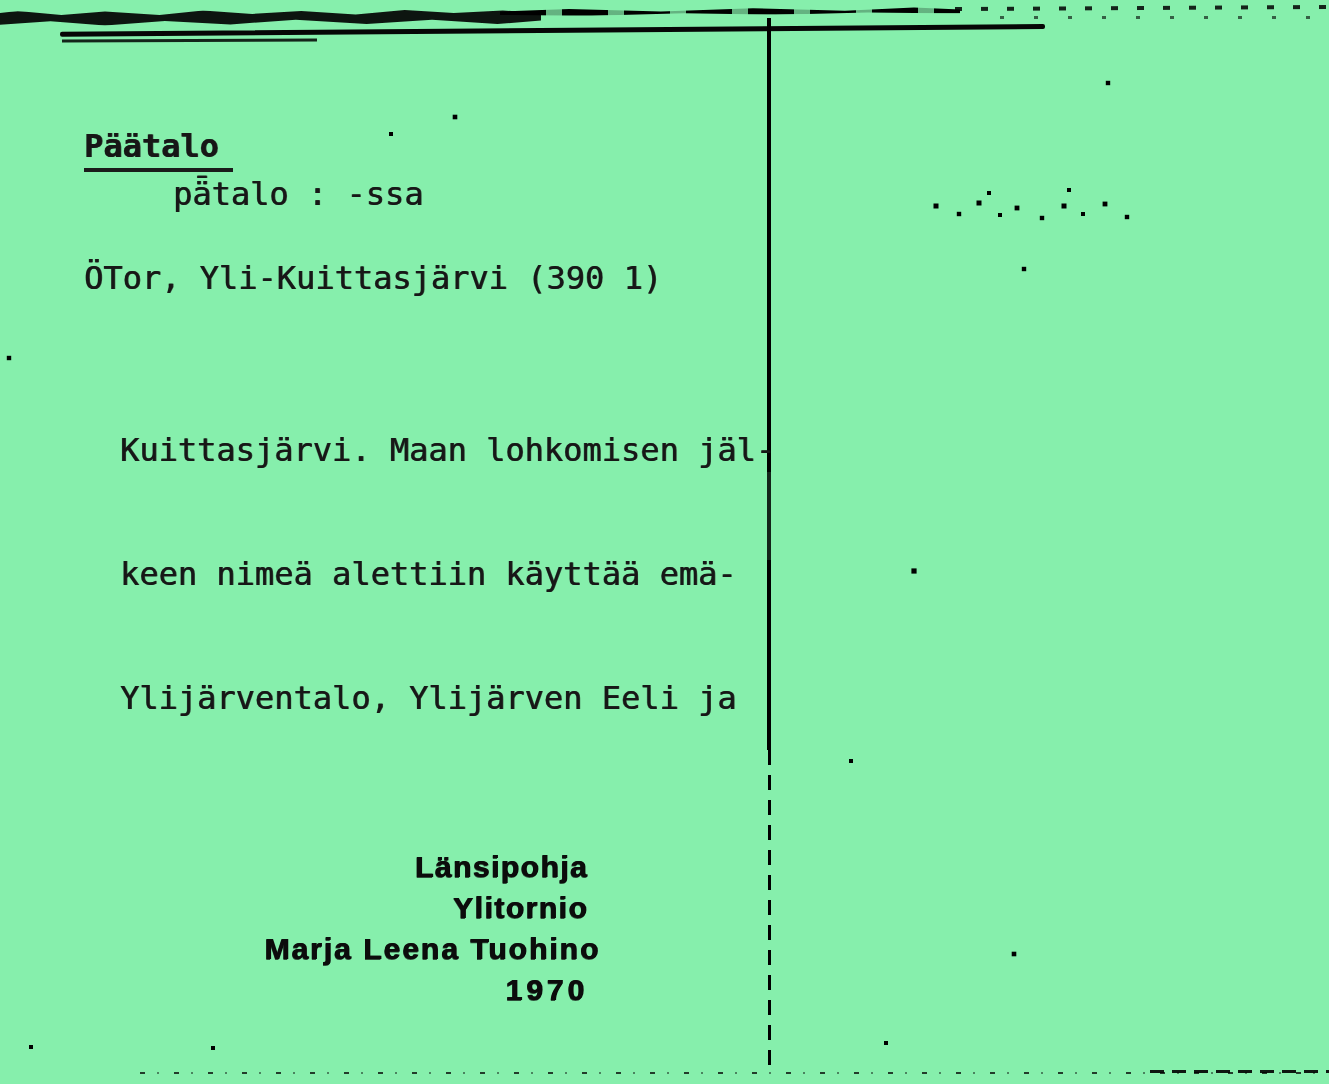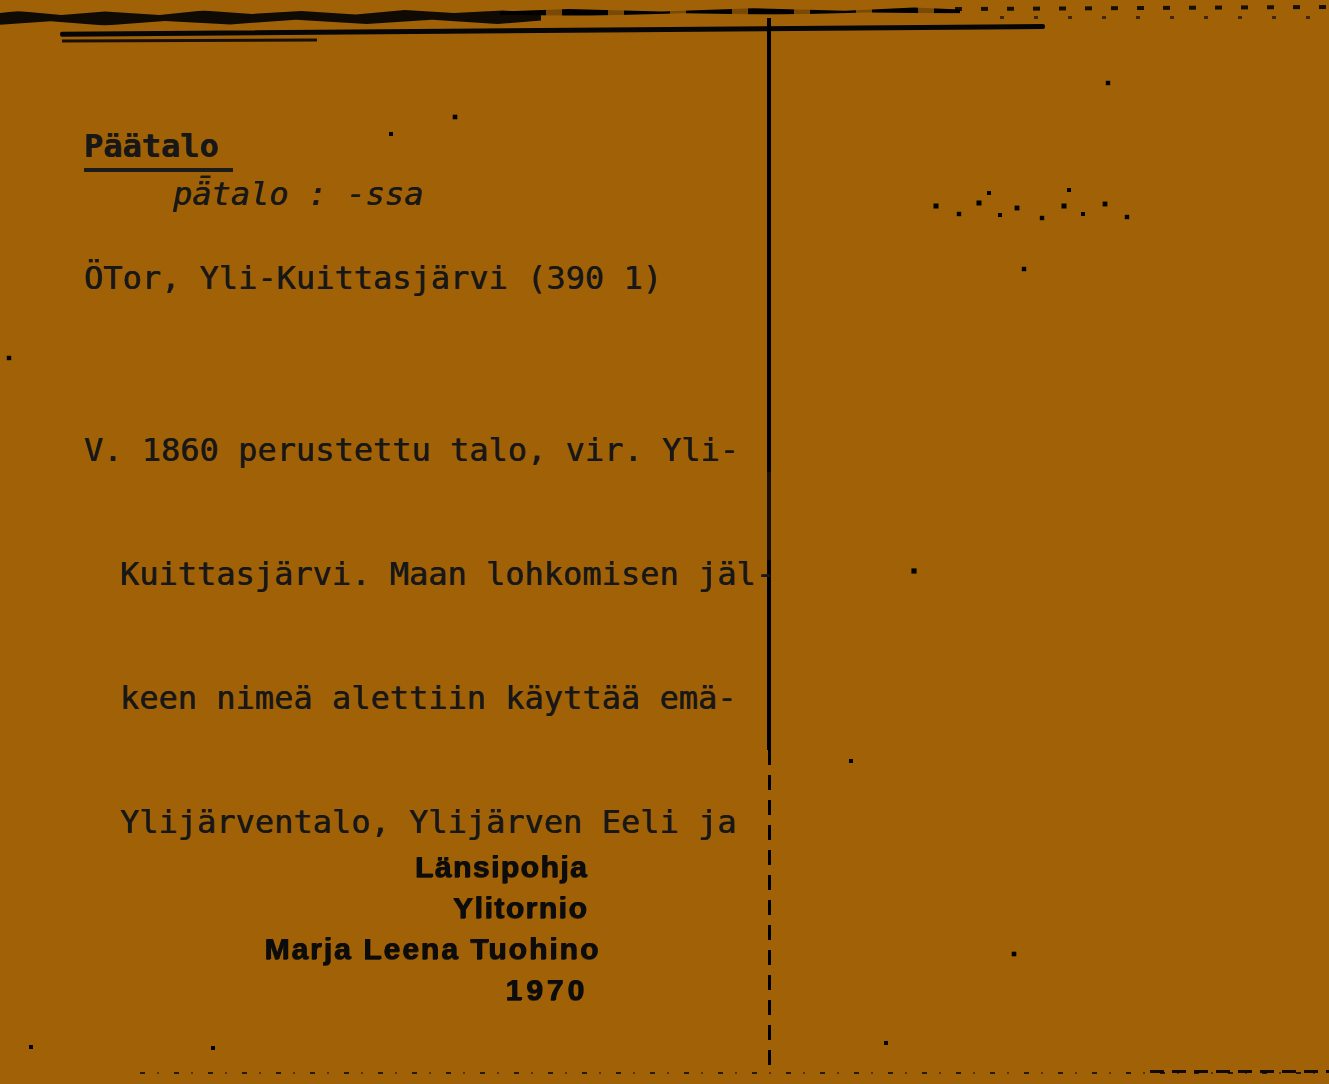--- a/index.html
+++ b/index.html
@@ -4,38 +4,38 @@
 <style>
   html,body{margin:0;padding:0;}
   body{
     width:1329px;height:1084px;
     background:#ffffff;
     font-family:"DejaVu Sans Mono", monospace;
     position:relative;
     overflow:hidden;
     color:#151515;
   }
-  .page{position:absolute;inset:0;background:#a16207;}
+  .page{position:absolute;inset:0;background:#86efac;}
 
   
   .tw{
     font-family:"DejaVu Sans Mono", monospace;
     font-size:32px;
     color:#171717;
     text-shadow:0.7px 0.4px 0 rgba(25,25,25,.8), -0.3px 0 0 rgba(25,25,25,.45);
     white-space:pre;
     letter-spacing:0;
   }
   .headword{
     position:absolute;left:84px;top:127px;
     font-weight:bold;
     border-bottom:4px solid #1b1b1b;
     padding:0 14px 3px 0;
   }
-  .pronunciation{position:absolute;left:173px;top:175px;font-style:italic;}
+  .pronunciation{position:absolute;left:173px;top:175px;}
   .reference{position:absolute;left:84px;top:259px;}
 
   .body-text{position:absolute;left:84px;top:350px;width:760px;}
   .body-text .bl{line-height:48px;margin-left:36px;}
   .body-text .bl.first{margin-left:0;}
 
   
   .stamp{
     position:absolute;left:116px;top:846px;width:472px;
     text-align:right;
@@ -144,21 +144,20 @@
   <div class="divider-solid"></div>
   <div class="divider-dashed"></div>
 
   <div class="tw headword">Päätalo</div>
 
   <div class="tw pronunciation">pǟtalo : -ssa</div>
 
   <div class="tw reference">ÖTor, Yli-Kuittasjärvi (390 1)</div>
 
   <div class="body-text tw">
-    <div class="bl first">V. 1860 perustettu talo, vir. Yli-</div>
     <div class="bl">Kuittasjärvi. Maan lohkomisen jäl-</div>
     <div class="bl">keen nimeä alettiin käyttää emä-</div>
     <div class="bl">Ylijärventalo, Ylijärven Eeli ja</div>
     
     
     
   </div>
 
   <div class="stamp">
     <div class="region">Länsipohja</div>

